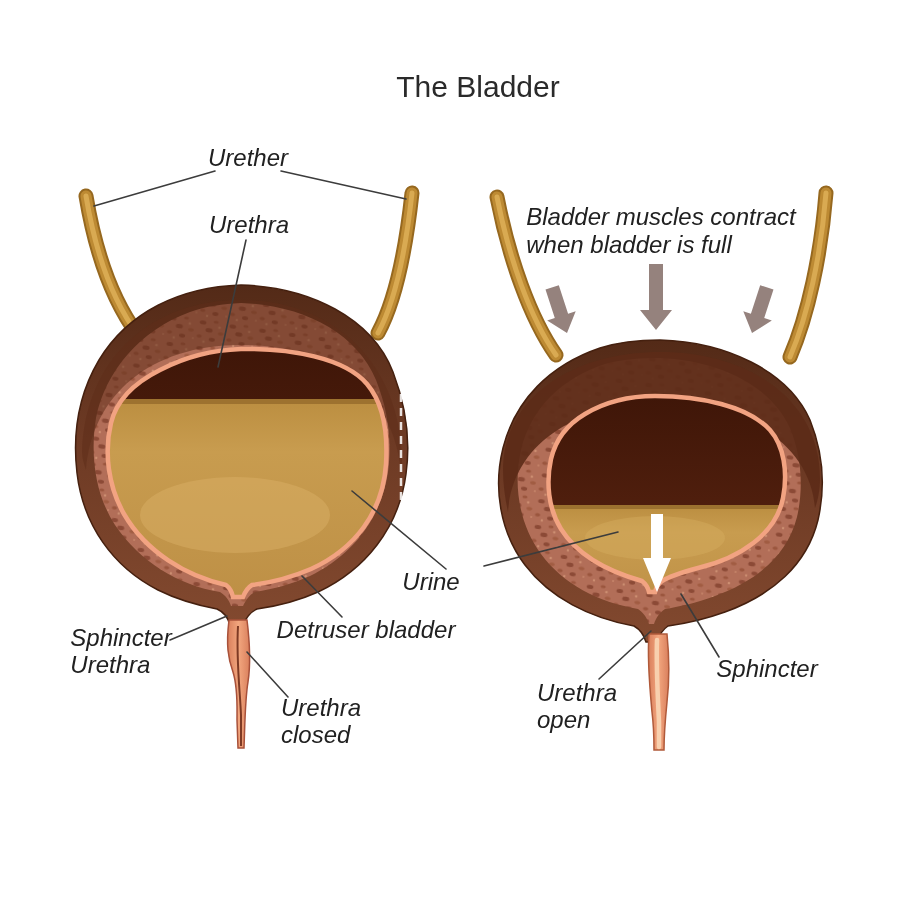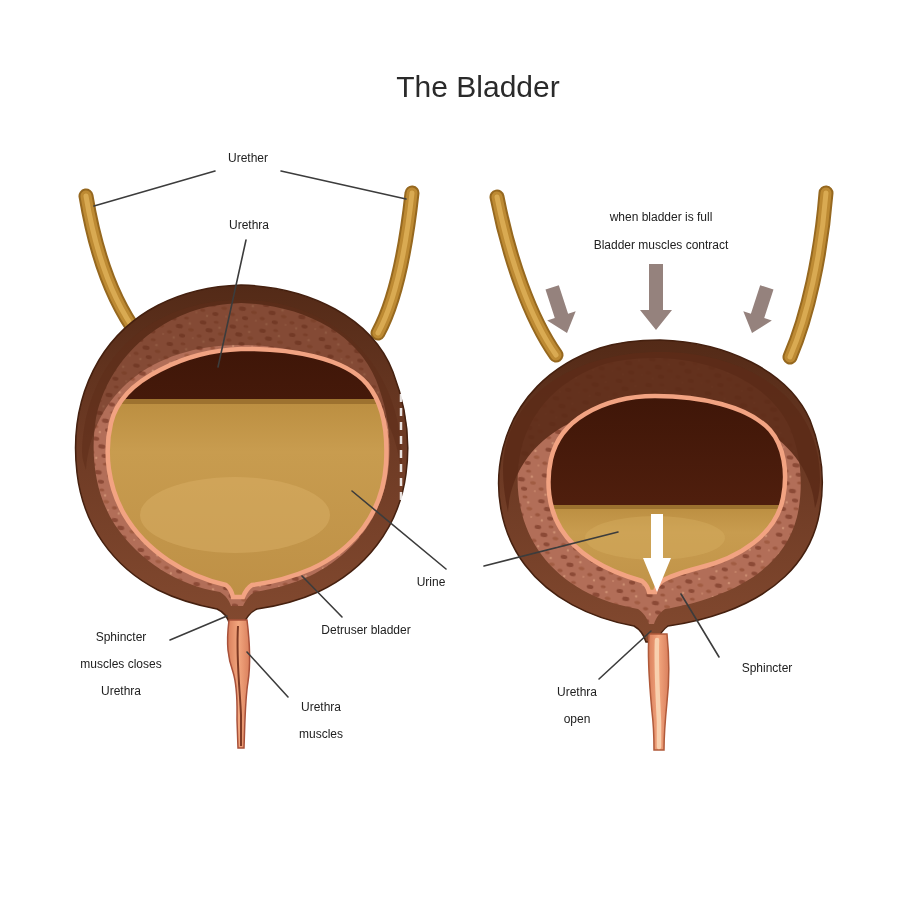--- a/index.html
+++ b/index.html
@@ -7,26 +7,27 @@
     position:relative;
     width:901px;height:820px;
     background:#ffffff;
     overflow:hidden;
     font-family:"Liberation Sans", sans-serif;
   }
   #art{position:absolute;left:0;top:0;}
   .label{
     position:absolute;
     transform:translate(-50%,0);
-    text-align:center;
-    font-size:12px;
+    text-align:left;
+    font-size:24px;
     line-height:26px;
     color:#212121;
     white-space:nowrap;
     z-index:5;
+    font-style:italic;
   }
   .title{
     position:absolute;
     transform:translate(-50%,0);
     font-size:30px;
     font-weight:500;
     color:#2a2a2a;
     white-space:nowrap;
     z-index:5;
   }
@@ -174,32 +175,31 @@
   <div class="label" style="left:248px; top:145px;">Urether</div>
 
   <div class="label" style="left:249px; top:212px;">Urethra</div>
 
   <div class="label" style="left:431px; top:569px;">Urine</div>
 
   <div class="label" style="left:366px; top:617px;">Detruser bladder</div>
 
   <div class="label lh27" style="left:121px; top:624px;">
     <div>Sphincter</div>
-    <div>muscles closes</div>
     <div>Urethra</div>
   </div>
 
   <div class="label lh27" style="left:321px; top:694px;">
     <div>Urethra</div>
-    <div>muscles</div>
+    <div>closed</div>
   </div>
 
   <div class="label lh28" style="left:661px; top:203px;">
+    <div>Bladder muscles contract</div>
     <div>when bladder is full</div>
-    <div>Bladder muscles contract</div>
   </div>
 
   <div class="label lh27" style="left:577px; top:679px;">
     <div>Urethra</div>
     <div>open</div>
   </div>
 
   <div class="label lh27" style="left:767px; top:655px;">
     <div>Sphincter</div>
   </div>

